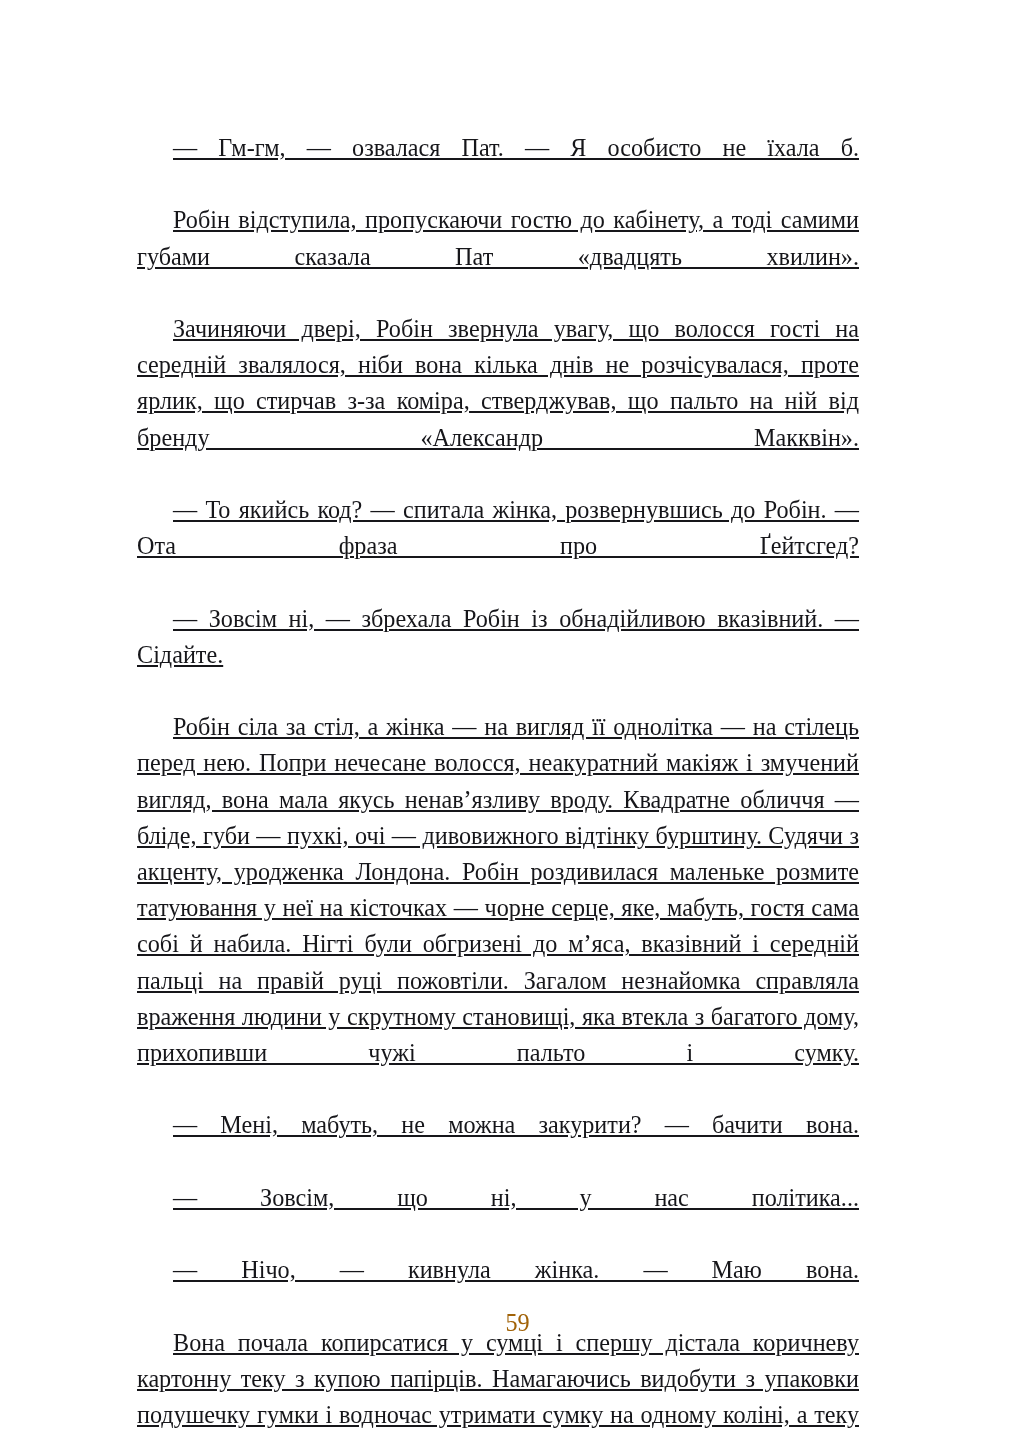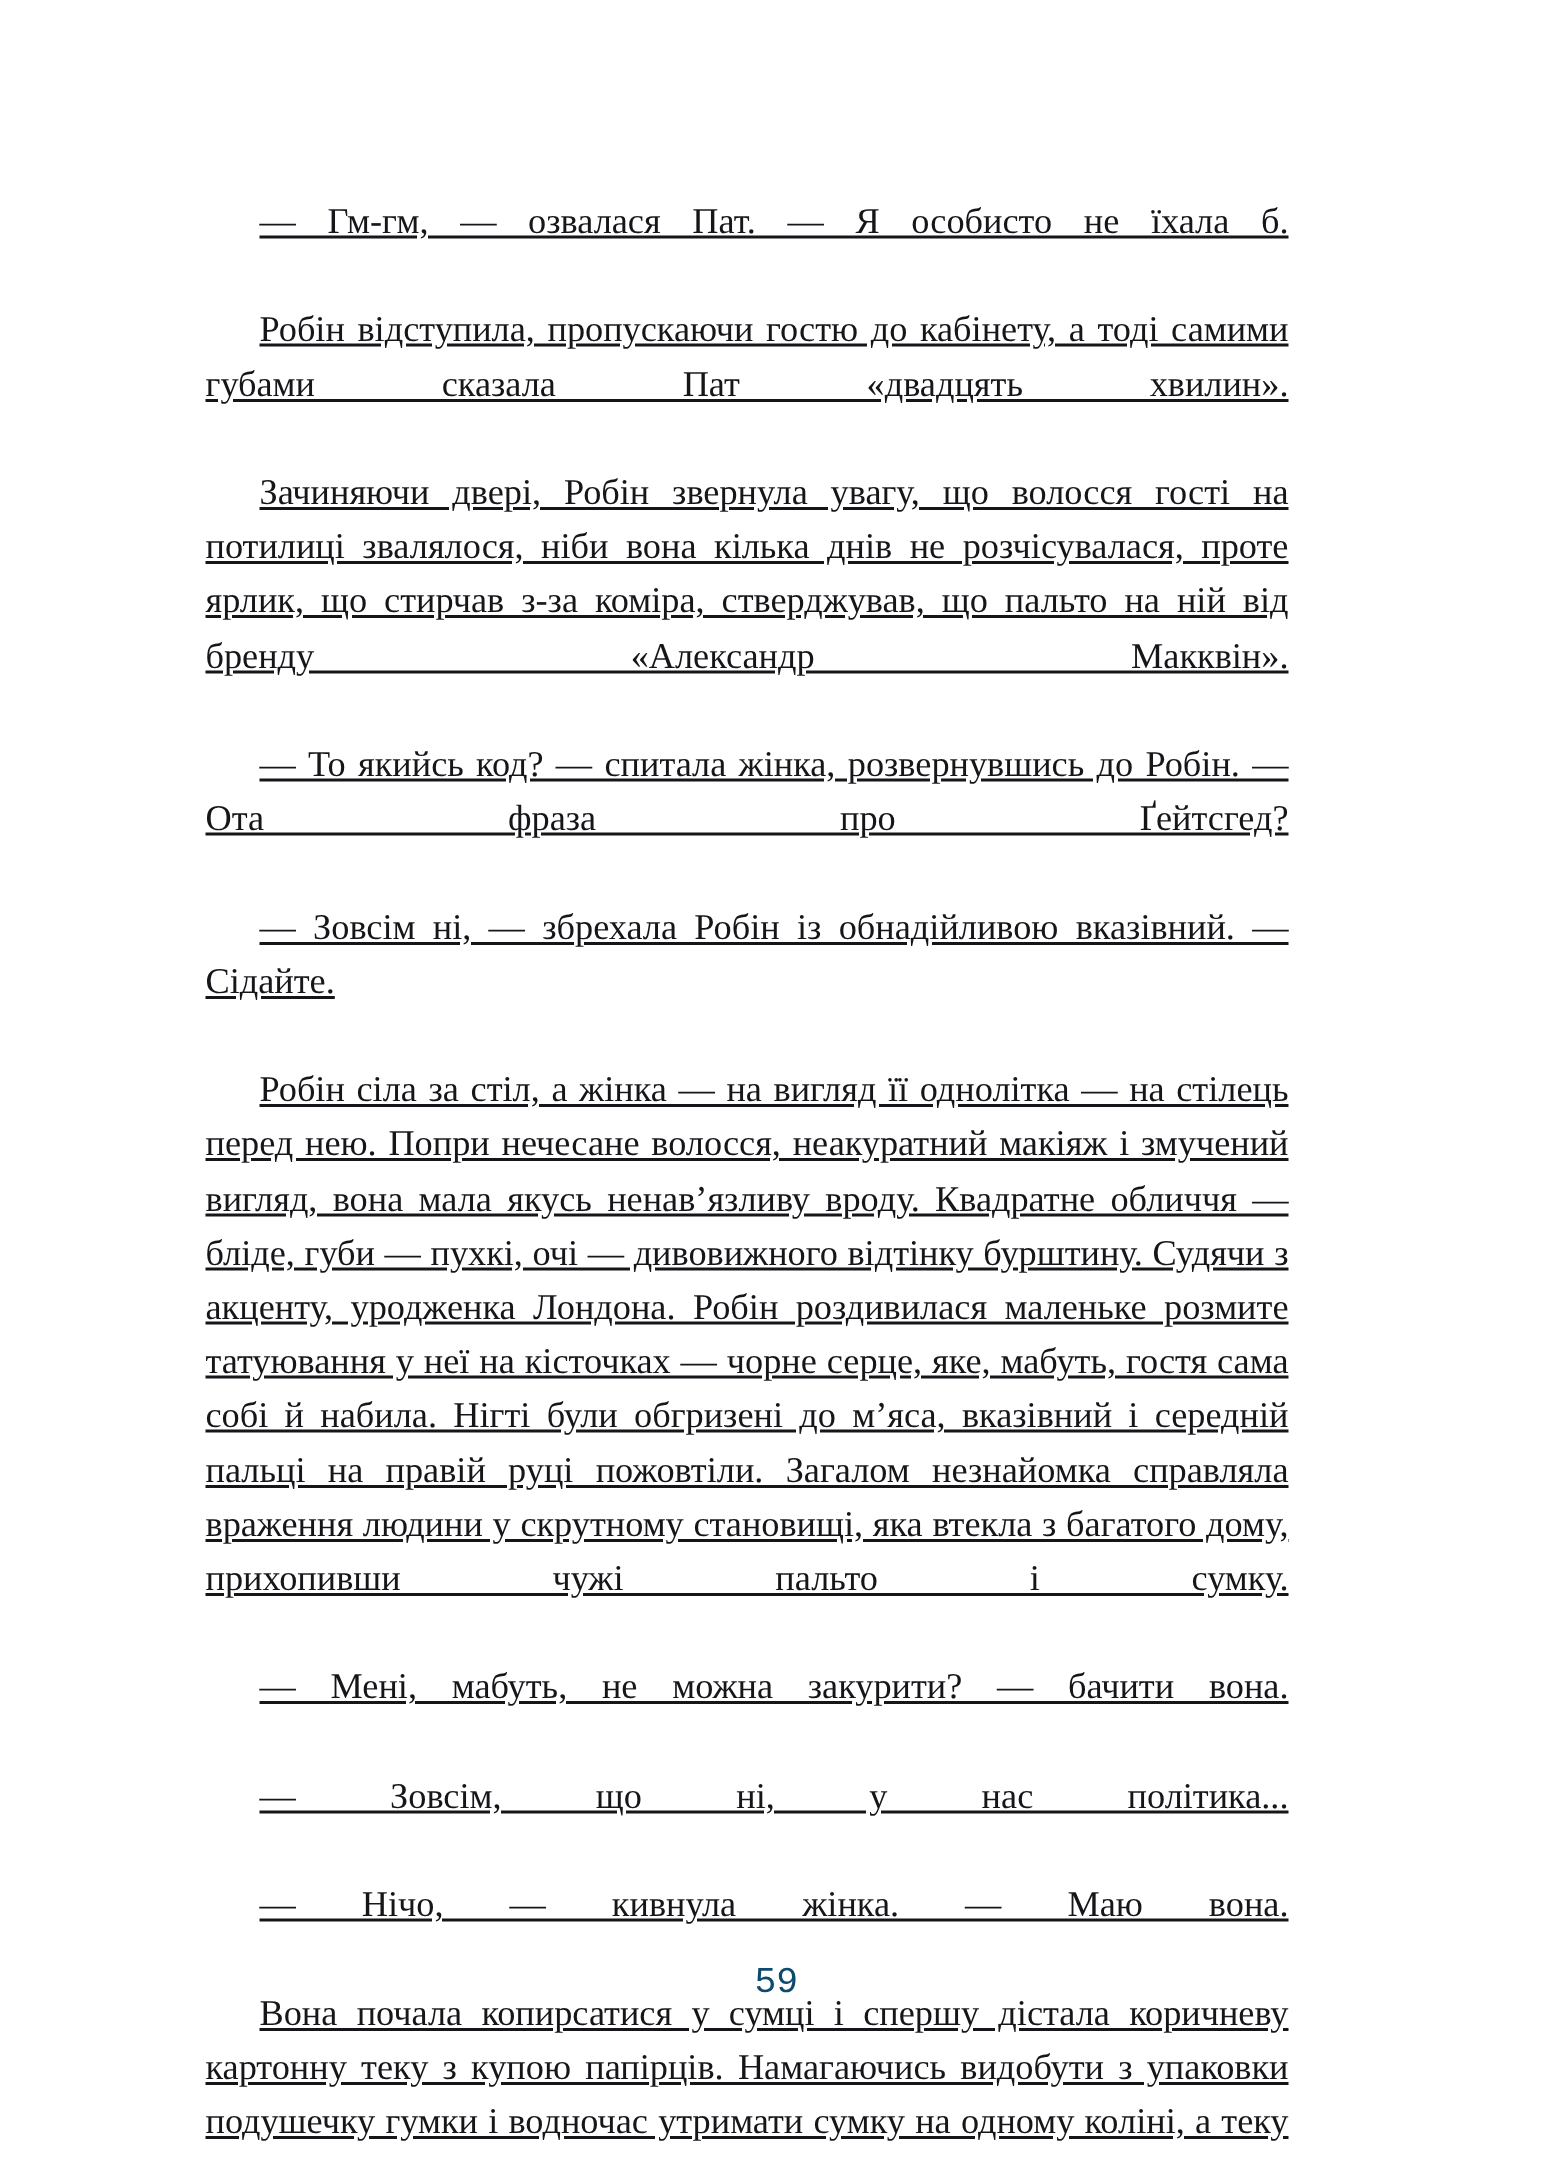--- a/index.html
+++ b/index.html
@@ -42,35 +42,35 @@
     content: "";
     display: inline-block;
     width: 100%;
   }
   .page-number {
     position: absolute;
     left: 0;
     right: 0;
     top: 1308px;
     text-align: center;
-    font-family: Liberation Mono, monospace;
+    font-family: Liberation Serif, serif;
     font-size: 24.2px;
     line-height: 30px;
-    color: #0c4a6e;
+    color: #a16207;
   }
 </style>
 </head>
 <body>
 
 <div class="page">
 
   <div class="text-block">
     <p class="para">— Гм-гм, — озвалася Пат. — Я особисто не їхала б.</p>
     <p class="para">Робін відступила, пропускаючи гостю до кабінету, а тоді самими губами сказала Пат «двадцять хвилин».</p>
-    <p class="para">Зачиняючи двері, Робін звернула увагу, що волосся гості на потилиці звалялося, ніби вона кілька днів не розчісувалася, проте ярлик, що стирчав з-за коміра, стверджував, що пальто на ній від бренду «Александр Макквін».</p>
+    <p class="para">Зачиняючи двері, Робін звернула увагу, що волосся гості на середній звалялося, ніби вона кілька днів не розчісувалася, проте ярлик, що стирчав з-за коміра, стверджував, що пальто на ній від бренду «Александр Макквін».</p>
     <p class="para">— То якийсь код? — спитала жінка, розвернувшись до Робін. — Ота фраза про Ґейтсгед?</p>
     <p class="para">— Зовсім ні, — збрехала Робін із обнадійливою вказівний. — Сідайте.</p>
     <p class="para">Робін сіла за стіл, а жінка — на вигляд її однолітка — на стілець перед нею. Попри нечесане волосся, неакуратний макіяж і змучений вигляд, вона мала якусь ненав’язливу вроду. Квадратне обличчя — бліде, губи — пухкі, очі — дивовижного відтінку бурштину. Судячи з акценту, уродженка Лондона. Робін роздивилася маленьке розмите татуювання у неї на кісточках — чорне серце, яке, мабуть, гостя сама собі й набила. Нігті були обгризені до м’яса, вказівний і середній пальці на правій руці пожовтіли. Загалом незнайомка справляла враження людини у скрутному становищі, яка втекла з багатого дому, прихопивши чужі пальто і сумку.</p>
     <p class="para">— Мені, мабуть, не можна закурити? — бачити вона.</p>
     <p class="para">— Зовсім, що ні, у нас політика...</p>
     <p class="para">— Нічо, — кивнула жінка. — Маю вона.</p>
     <p class="para">Вона почала копирсатися у сумці і спершу дістала коричневу картонну теку з купою папірців. Намагаючись видобути з упаковки подушечку гумки і водночас утримати сумку на одному коліні, а теку — в руках, вона розсипала папери, які розлетілися по всій підлозі. Наскільки могла бачити Робін, то були роздруківки твітів та написані від руки цидулки.</p>
 
   </div>
 

